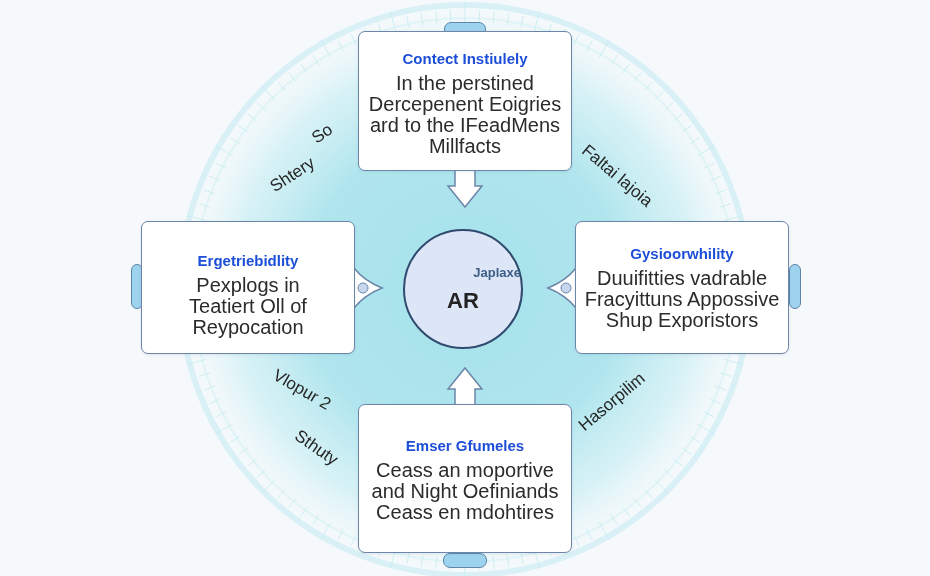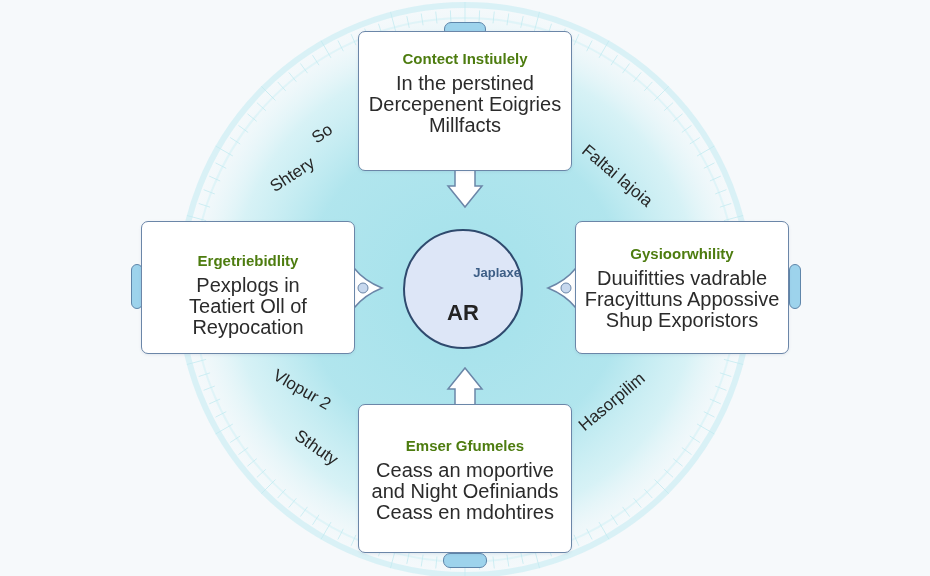--- a/index.html
+++ b/index.html
@@ -15,21 +15,21 @@
     .card {
       position: absolute;
       background: #ffffff;
       border: 1.5px solid #6b86a8;
       border-radius: 7px;
       box-sizing: border-box;
       text-align: center;
       box-shadow: 0 1px 3px rgba(80,110,140,0.12);
     }
     .card-title {
-      color: #4d7c0f;
+      color: #1d4ed8;
       font-weight: bold;
       font-size: 15px;
       margin-bottom: 6px;
     }
     .card-line {
       color: #2b2b2b;
       font-size: 20px;
       line-height: 21px;
     }
     #card-top { left: 358px; top: 31px; width: 214px; height: 140px; padding-top: 18px; }
@@ -59,21 +59,21 @@
       text-align: center;
     }
     .hub-sub {
       margin-top: 34px;
       font-size: 13px;
       color: #3d5e86;
       font-weight: bold;
       text-align: right;
     }
     .hub-title {
-      margin-top: 20px;
+      margin-top: 8px;
       font-size: 22px;
       font-weight: bold;
       color: #232323;
     }
 
     .ring-label {
       position: absolute;
       font-size: 17px;
       color: #262626;
       white-space: nowrap;
@@ -238,20 +238,21 @@
 
   <div class="tab" id="tab-top"></div>
   <div class="tab" id="tab-bottom"></div>
   <div class="tab" id="tab-left"></div>
   <div class="tab" id="tab-right"></div>
 
   <div class="card" id="card-top">
     <div class="card-title">Contect Instiulely</div>
     <div class="card-line">In the perstined</div>
     <div class="card-line">Dercepenent Eoigries</div>
+    <div class="card-line">ard to the IFeadMens</div>
     <div class="card-line">Millfacts</div>
   </div>
 
   <div class="card" id="card-left">
     <div class="card-title">Ergetriebidlity</div>
     <div class="card-line">Pexplogs in</div>
     <div class="card-line">Teatiert Oll of</div>
     <div class="card-line">Reypocation</div>
   </div>
 

